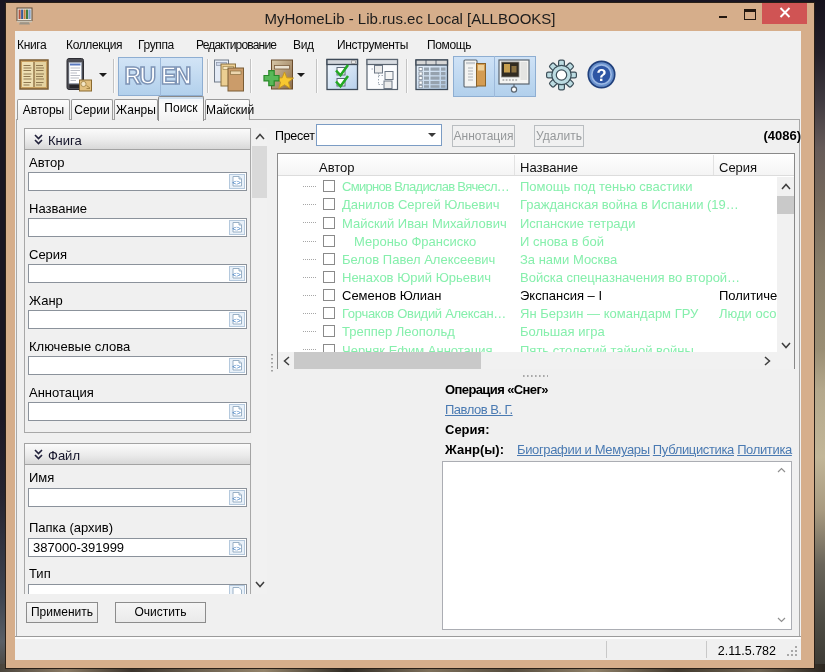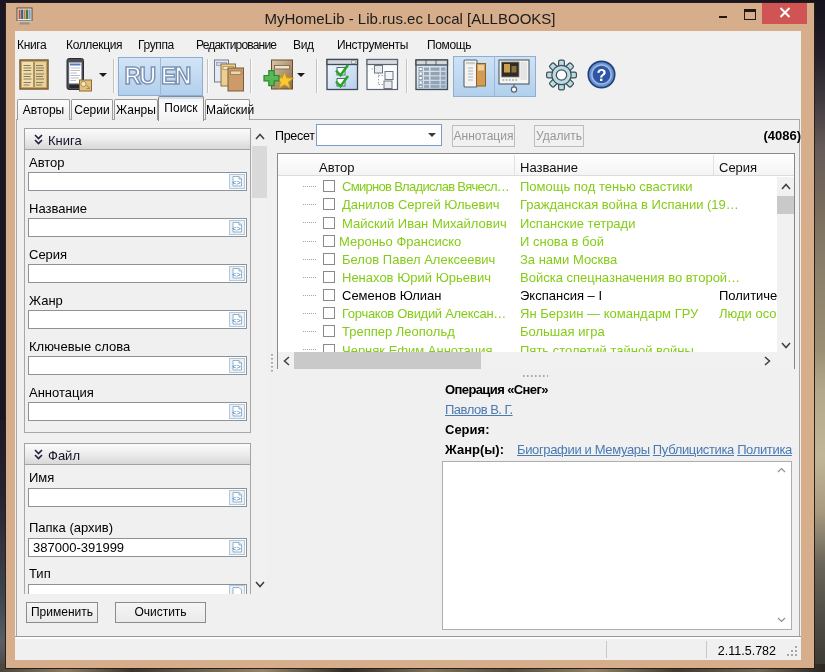--- a/index.html
+++ b/index.html
@@ -7,21 +7,21 @@
 .lbl{position:absolute;font-size:13px;color:#000;white-space:nowrap;line-height:13px}
 .inp{position:absolute;left:28px;width:219px;height:19px;background:#fff;border:1px solid #8b929b}
 .iico{position:absolute;left:229px;width:16px;height:15px}
 .sep{position:absolute;top:59px;height:34px;width:2px;border-left:1px solid #c3c3c3;border-right:1px solid #fbfbfb}
 .gb{position:absolute;left:24px;width:227px;border:1px solid #a3a3a3;background:linear-gradient(#fbfbfb,#ebebeb 55%,#d8d8d8);height:22px}
 .gbt{position:absolute;left:24px;font-size:13px;color:#14142a}
 .btn{position:absolute;height:21px;background:linear-gradient(#f5f5f5,#eaeaea);border:1px solid #8c8c8c;font-size:12px;color:#000;text-align:center;line-height:19px}
 .dbtn{position:absolute;height:22px;background:#f1f1f1;border:1px solid #b9bdc0;font-size:12px;color:#95989a;text-align:center;line-height:20px}
 .mi{position:absolute;top:38px;font-size:12px;letter-spacing:-0.35px;color:#0a0a0a;white-space:nowrap}
 .htx{position:absolute;font-size:13px;color:#101010;white-space:nowrap}
-.row{position:absolute;font-size:13px;color:#84cc16;white-space:nowrap}
+.row{position:absolute;font-size:13px;color:#86efac;white-space:nowrap}
 .bold{font-weight:normal;color:#000}
 .dot{position:absolute;width:13px;border-top:1px dotted #a6a6a6}
 .cb{position:absolute;left:45px;width:12px;height:12px;border:1px solid #8a8a8a;background:#fff}
 .lnk{color:#4a7ab2;text-decoration:underline;font-size:13px}
 .dar{position:absolute;width:0;height:0;border-left:4px solid transparent;border-right:4px solid transparent;border-top:4px solid #1c1c1c}
 </style></head><body>
 <div id="stage">
 
 <div class="ab" style="left:810px;top:0;width:15px;height:672px;background:linear-gradient(#15111c 0%,#241f28 8%,#403a40 15%,#655a58 22%,#76695c 30%,#8a7f6a 40%,#9a8e74 52%,#b4a88c 58%,#c2b698 68%,#a89a80 76%,#6a655a 84%,#4e4c44 92%,#3a3832 100%)"></div>
 <div class="ab" style="left:0;top:420px;width:6px;height:252px;background:linear-gradient(#1d1926,#262430 30%,#3e4450 70%,#5a5f66 88%,#4a443c)"></div>
@@ -344,21 +344,21 @@
   <div class="dot" style="left:25px;top:27px"></div>
       <div class="cb" style="top:21px"></div>
       <div class="row" style="left:64px;top:20px">Данилов Сергей Юльевич</div>
       <div class="row" style="left:242px;top:20px">Гражданская война в Испании (19…</div>
   <div class="dot" style="left:25px;top:45px"></div>
       <div class="cb" style="top:40px"></div>
       <div class="row" style="left:64px;top:39px">Майский Иван Михайлович</div>
       <div class="row" style="left:242px;top:39px">Испанские тетради</div>
   <div class="dot" style="left:25px;top:64px"></div>
       <div class="cb" style="top:58px"></div>
-      <div class="row" style="left:61px;top:57px">Мероньо Франсиско</div>
+      <div class="row" style="left:76px;top:57px">Мероньо Франсиско</div>
       <div class="row" style="left:242px;top:57px">И снова в бой</div>
   <div class="dot" style="left:25px;top:82px"></div>
       <div class="cb" style="top:76px"></div>
       <div class="row" style="left:64px;top:75px">Белов Павел Алексеевич</div>
       <div class="row" style="left:242px;top:75px">За нами Москва</div>
   <div class="dot" style="left:25px;top:100px"></div>
       <div class="cb" style="top:94px"></div>
       <div class="row" style="left:64px;top:93px">Ненахов Юрий Юрьевич</div>
       <div class="row" style="left:242px;top:93px">Войска спецназначения во второй…</div>
   <div class="dot" style="left:25px;top:118px"></div>

